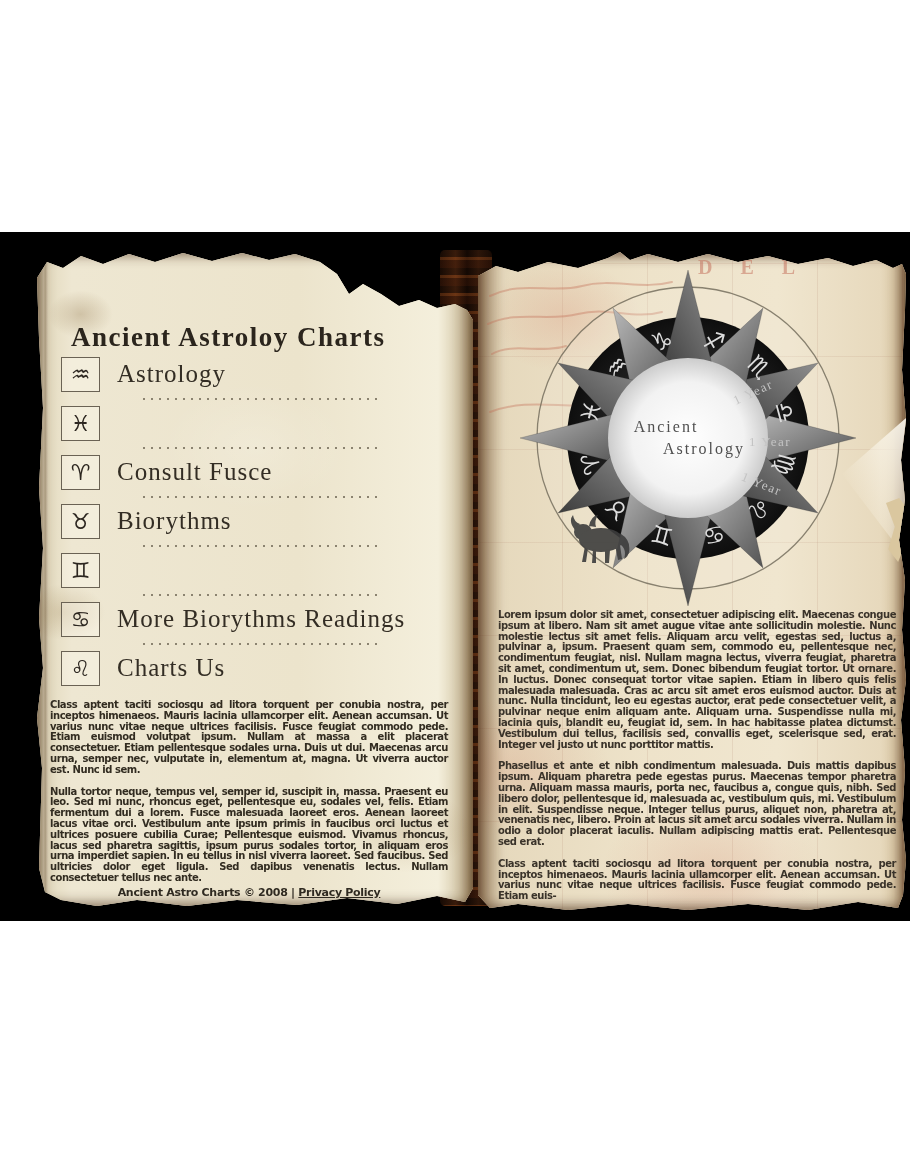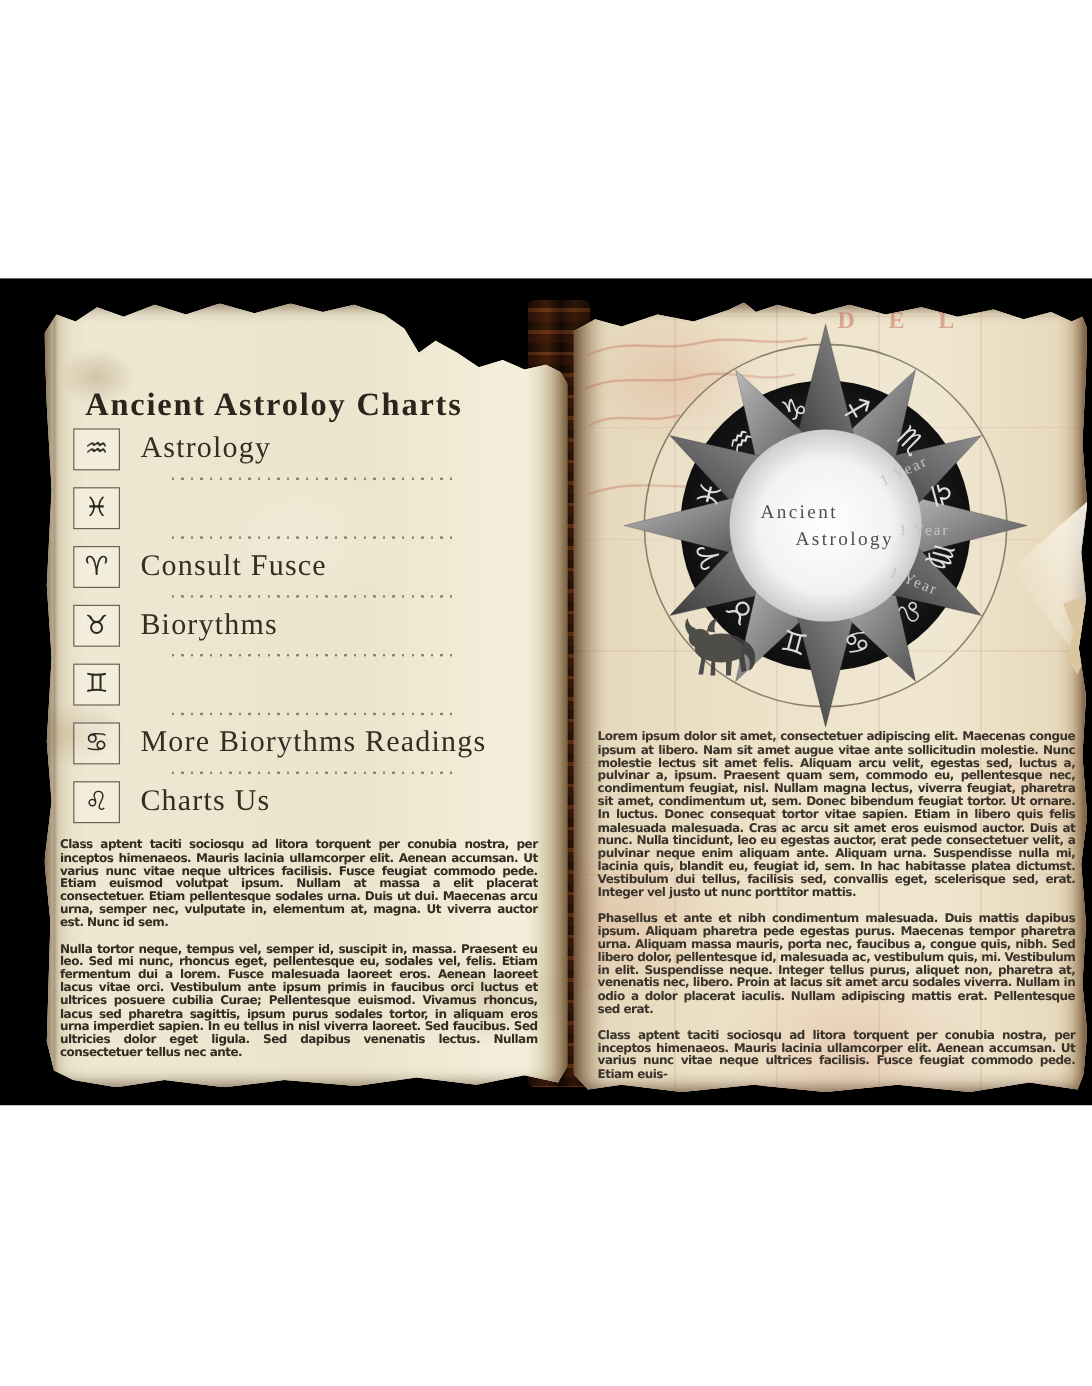--- a/index.html
+++ b/index.html
@@ -184,20 +184,24 @@
             <span class="lbl">Charts Us</span>
           </span>
         </li>
       </ul>
 
       <div class="lp-text body-copy">
         <p>Class aptent taciti sociosqu ad litora torquent per conubia nostra, per inceptos himenaeos. Mauris lacinia ullamcorper elit. Aenean accumsan. Ut varius nunc vitae neque ultrices facilisis. Fusce feugiat commodo pede. Etiam euismod volutpat ipsum. Nullam at massa a elit placerat consectetuer. Etiam pellentesque sodales urna. Duis ut dui. Maecenas arcu urna, semper nec, vulputate in, elementum at, magna. Ut viverra auctor est. Nunc id sem.</p>
         <p>Nulla tortor neque, tempus vel, semper id, suscipit in, massa. Praesent eu leo. Sed mi nunc, rhoncus eget, pellentesque eu, sodales vel, felis. Etiam fermentum dui a lorem. Fusce malesuada laoreet eros. Aenean laoreet lacus vitae orci. Vestibulum ante ipsum primis in faucibus orci luctus et ultrices posuere cubilia Curae; Pellentesque euismod. Vivamus rhoncus, lacus sed pharetra sagittis, ipsum purus sodales tortor, in aliquam eros urna imperdiet sapien. In eu tellus in nisl viverra laoreet. Sed faucibus. Sed ultricies dolor eget ligula. Sed dapibus venenatis lectus. Nullam consectetuer tellus nec ante.</p>
       </div>
 
+      <div class="lp-footer">
+        <span>Ancient Astro Charts © 2008 |</span>
+        <a>Privacy Policy</a>
+      </div>
     </div>
 
     <div class="page-right">
 
       <div class="map-letters">DEL</div>
 
       <svg class="squiggles" width="230" height="190" viewBox="0 0 230 190">
         <g fill="none" stroke="rgba(195,110,88,.38)" stroke-width="2" stroke-linecap="round">
           <path d="M8,36 C 40,20 70,34 100,26 S 160,30 190,22"></path>
           <path d="M6,64 C 36,50 66,62 96,54 S 150,60 180,52"></path>

